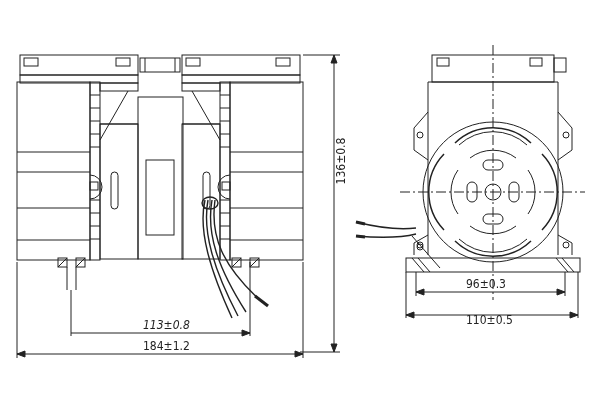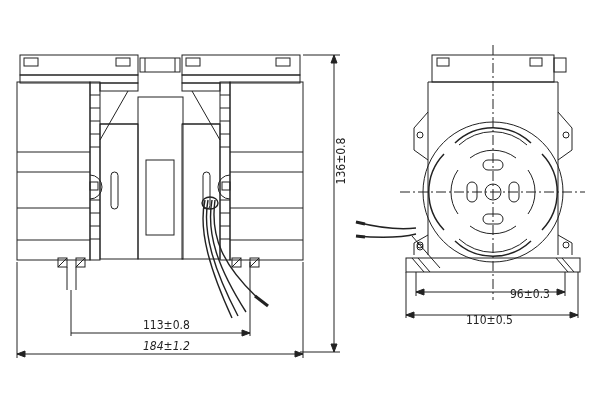--- a/index.html
+++ b/index.html
@@ -183,16 +183,16 @@
     <polygon points="565,292 557,289 557,295" fill="#222"></polygon>
     <line x1="406" y1="272" x2="406" y2="318"></line>
     <line x1="578" y1="272" x2="578" y2="318"></line>
     <line x1="406" y1="315" x2="578" y2="315"></line>
     <polygon points="406,315 414,312 414,318" fill="#222"></polygon>
     <polygon points="578,315 570,312 570,318" fill="#222"></polygon>
   </g>
 </svg>
 
 <div class="dim-label vert" style="left:311px; top:155px; width:60px; text-align:center;">136±0.8</div>
-<div class="dim-label" style="left:143px; top:319px;">113±0.8</div>
-<div class="dim-label" style="left:143px; top:340px;font-style:italic;">184±1.2</div>
-<div class="dim-label" style="left:466px; top:288px;margin-left:44px;">96±0.3</div>
+<div class="dim-label" style="left:143px; top:319px;font-style:italic;">113±0.8</div>
+<div class="dim-label" style="left:143px; top:340px;">184±1.2</div>
+<div class="dim-label" style="left:466px; top:278px;">96±0.3</div>
 <div class="dim-label" style="left:466px; top:314px;">110±0.5</div>
 
 </body></html>

